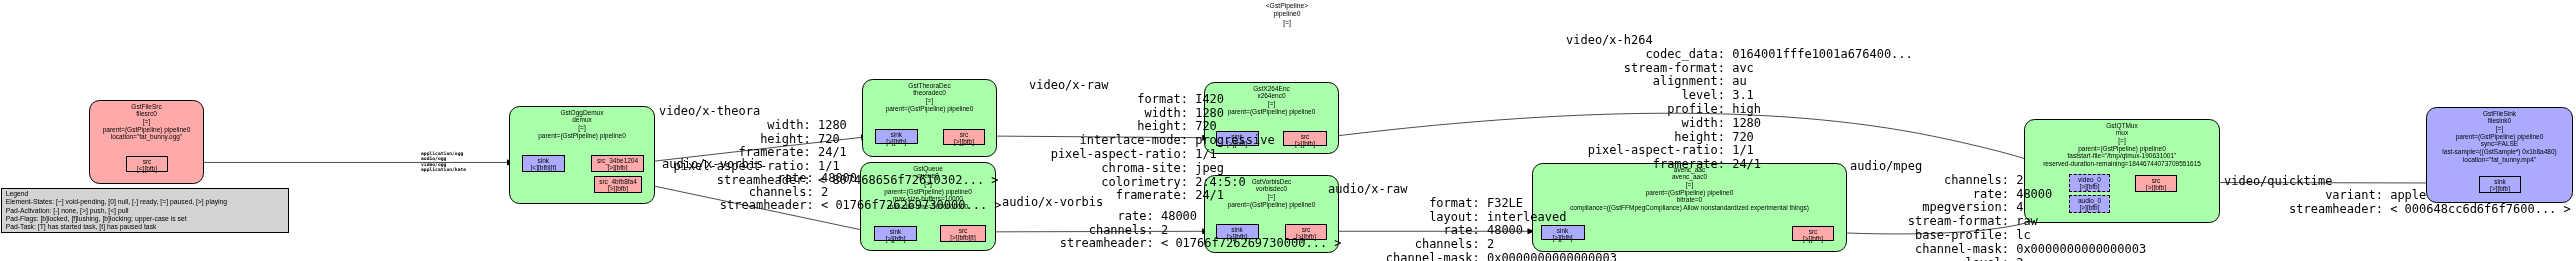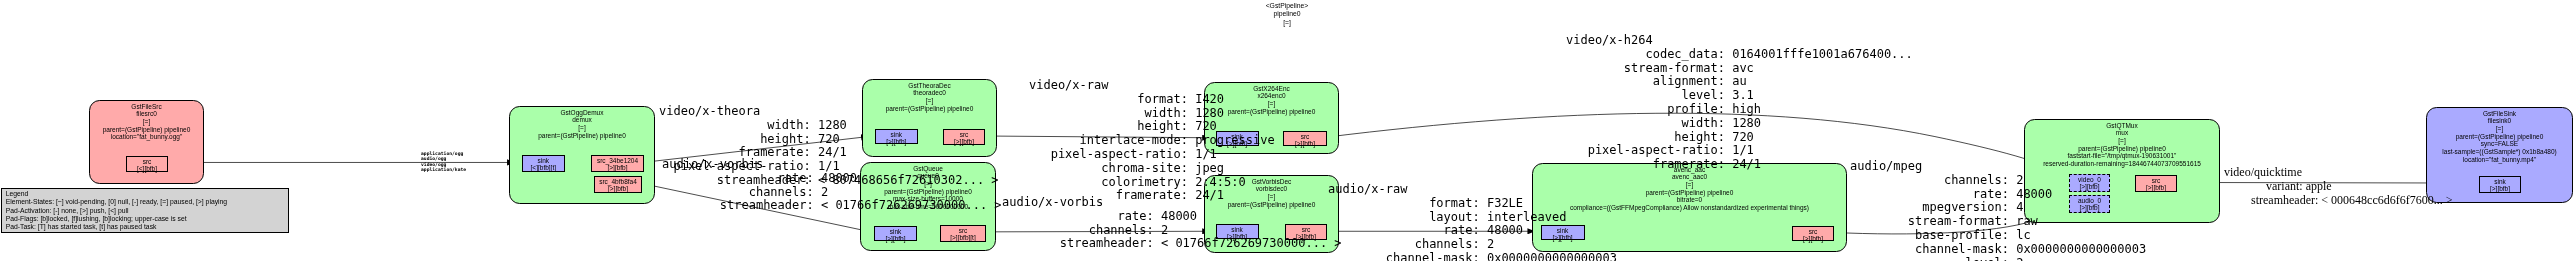--- a/index.html
+++ b/index.html
@@ -220,18 +220,18 @@
   <div class="caps" style="left:1850px;top:148px;margin-top:12px;">audio/mpeg
              channels: 2
                  rate: 48000
           mpegversion: 4
         stream-format: raw
          base-profile: lc
          channel-mask: 0x0000000000000003
                 level: 2
               profile: lc
            codec_data: 119056e500</div>
-  <div class="caps" style="left:2224px;top:166px;font-family:Liberation Serif, serif;">video/quicktime
+  <div class="caps" style="left:2224px;top:175px;">video/quicktime
               variant: apple
          streamheader: &lt; 000648cc6d6f6f7600... &gt;</div>
 
 </div>
 
 
 </body></html>

